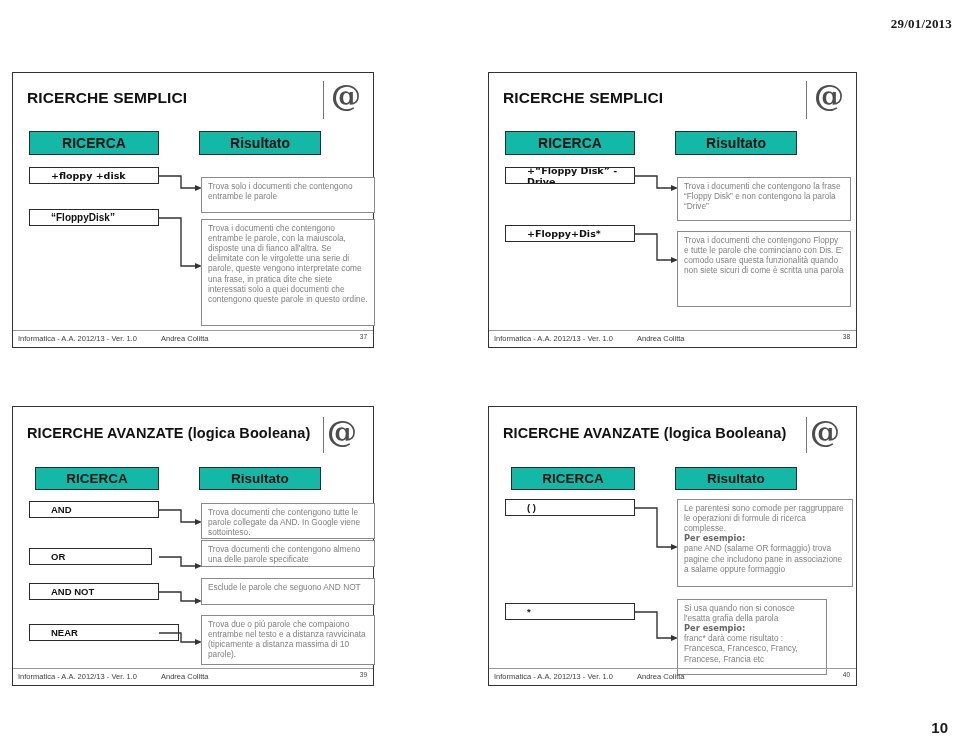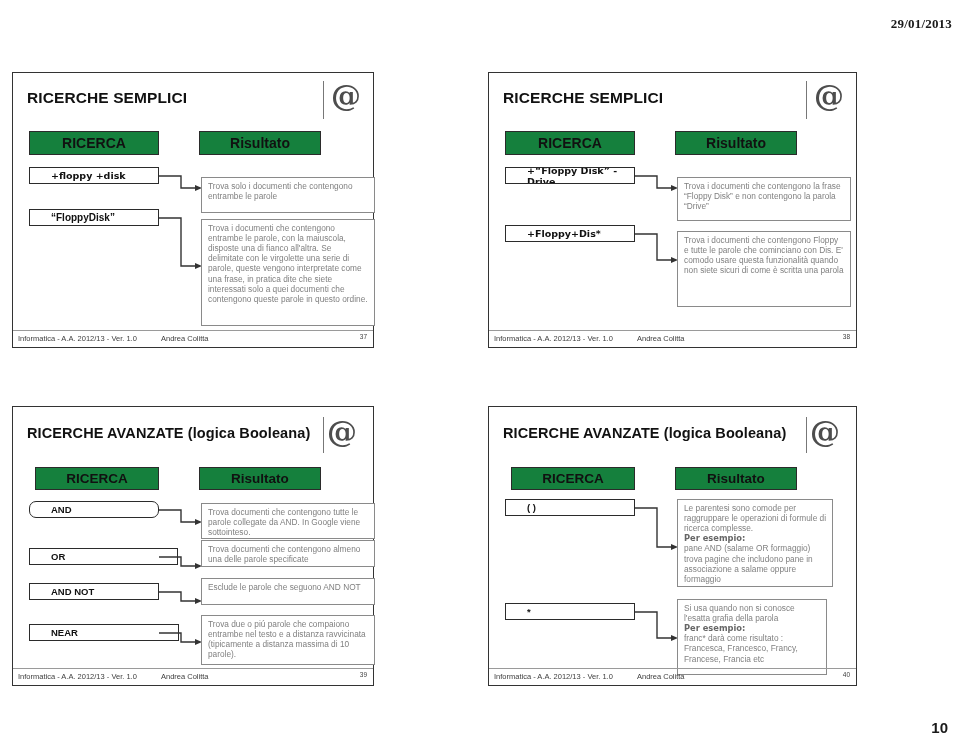--- a/index.html
+++ b/index.html
@@ -67,21 +67,21 @@
     position: absolute;
     width: 1px;
     background: #777777;
   }
 
   
   .hdr-box {
     position: absolute;
     box-sizing: border-box;
     border: 1.3px solid #2b2b2b;
-    background: #15803d;
+    background: #14b8a6;
     text-align: center;
     font-weight: bold;
     color: #111111;
     display: flex;
     align-items: center;
     justify-content: center;
   }
 
   
   .q-box {
@@ -209,28 +209,28 @@
   </div>
 
   <div class="slide" style="left:12px; top:406px; height:280px; width:362px;">
     <div class="slide-title" style="top:18px; font-size:14.5px;">RICERCHE AVANZATE (logica Booleana)</div>
     <div class="title-sep" style="left:310px; top:10px; height:36px;"></div>
     <div class="at-logo" style="left:314px; top:10px;">@</div>
 
     <div class="hdr-box" style="left:22px; top:60px; width:124px; height:23px; font-size:13.5px;">RICERCA</div>
     <div class="hdr-box" style="left:186px; top:60px; width:122px; height:23px; font-size:13.5px;">Risultato</div>
 
-    <div class="q-box" style="left:16px; top:94px; width:130px; height:17px; font-size:9.5px;border-radius:7px;">AND</div>
+    <div class="q-box" style="left:16px; top:94px; width:130px; height:17px; font-size:9.5px;">AND</div>
     <svg class="conn" style="left:146px; top:94px; width:44px; height:30px;" viewBox="0 0 44 30">
       <path d="M0 9 L22 9 L22 21 L36 21"></path>
       <polygon points="36,18 43,21 36,24"></polygon>
     </svg>
     <div class="r-box" style="left:188px; top:96px; width:174px; height:36px; font-size:8.3px;">Trova documenti che contengono tutte le parole collegate da AND. In Google viene sottointeso.</div>
 
-    <div class="q-box" style="left:16px; top:141px; width:149px; height:17px; font-size:9.5px;">OR</div>
+    <div class="q-box" style="left:16px; top:141px; width:123px; height:17px; font-size:9.5px;">OR</div>
     <svg class="conn" style="left:146px; top:141px; width:44px; height:30px;" viewBox="0 0 44 30">
       <path d="M0 9 L22 9 L22 18 L36 18"></path>
       <polygon points="36,15 43,18 36,21"></polygon>
     </svg>
     <div class="r-box" style="left:188px; top:133px; width:174px; height:27px; font-size:8.3px;">Trova documenti che contengono almeno una delle parole specificate</div>
 
     <div class="q-box" style="left:16px; top:176px; width:130px; height:17px; font-size:9.5px;">AND NOT</div>
     <svg class="conn" style="left:146px; top:176px; width:44px; height:30px;" viewBox="0 0 44 30">
       <path d="M0 9 L22 9 L22 18 L36 18"></path>
       <polygon points="36,15 43,18 36,21"></polygon>
@@ -257,21 +257,21 @@
     <div class="at-logo" style="left:321px; top:10px;">@</div>
 
     <div class="hdr-box" style="left:22px; top:60px; width:124px; height:23px; font-size:13.5px;">RICERCA</div>
     <div class="hdr-box" style="left:186px; top:60px; width:122px; height:23px; font-size:13.5px;">Risultato</div>
 
     <div class="q-box" style="left:16px; top:92px; width:130px; height:17px; font-size:9.5px;">( )</div>
     <svg class="conn" style="left:146px; top:92px; width:44px; height:62px;" viewBox="0 0 44 62">
       <path d="M0 9 L22 9 L22 48 L36 48"></path>
       <polygon points="36,45 43,48 36,51"></polygon>
     </svg>
-    <div class="r-box" style="left:188px; top:92px; width:156px; height:88px; font-size:8.3px;">
+    <div class="r-box" style="left:188px; top:92px; width:176px; height:88px; font-size:8.3px;">
       <span>Le parentesi sono comode per raggruppare le operazioni di formule di ricerca complesse.</span>
       <span class="example">Per esempio:</span>
       <span>pane AND (salame OR formaggio) trova pagine che includono pane in associazione a salame oppure formaggio</span>
     </div>
 
     <div class="q-box" style="left:16px; top:196px; width:130px; height:17px; font-size:9.5px;">*</div>
     <svg class="conn" style="left:146px; top:196px; width:44px; height:46px;" viewBox="0 0 44 46">
       <path d="M0 9 L22 9 L22 35 L36 35"></path>
       <polygon points="36,32 43,35 36,38"></polygon>
     </svg>

